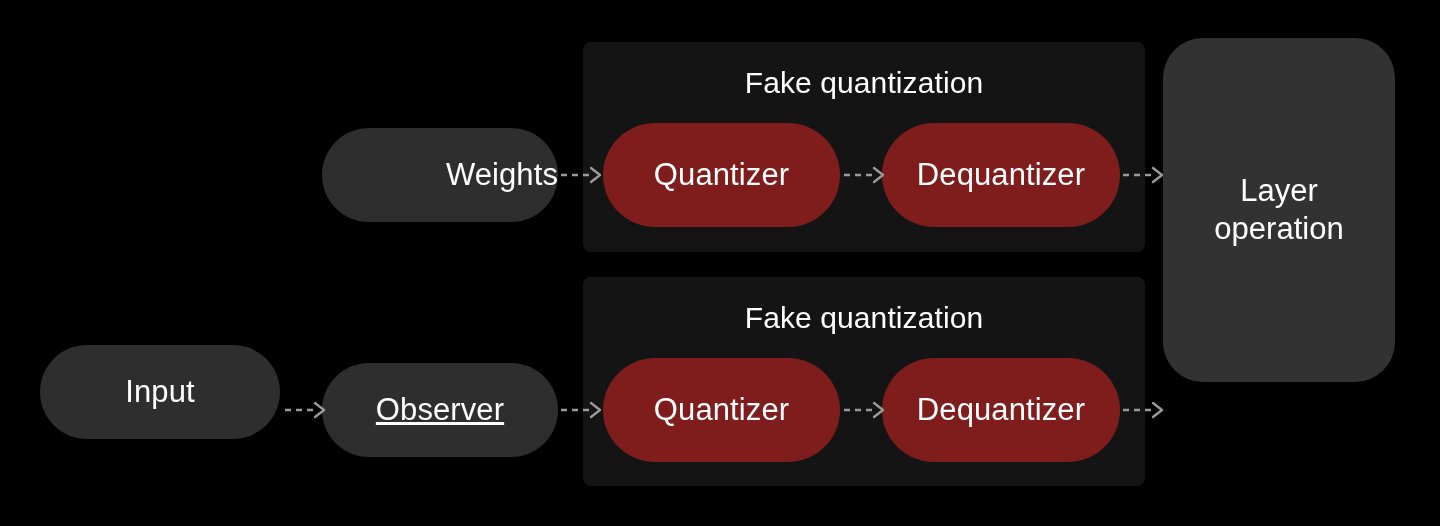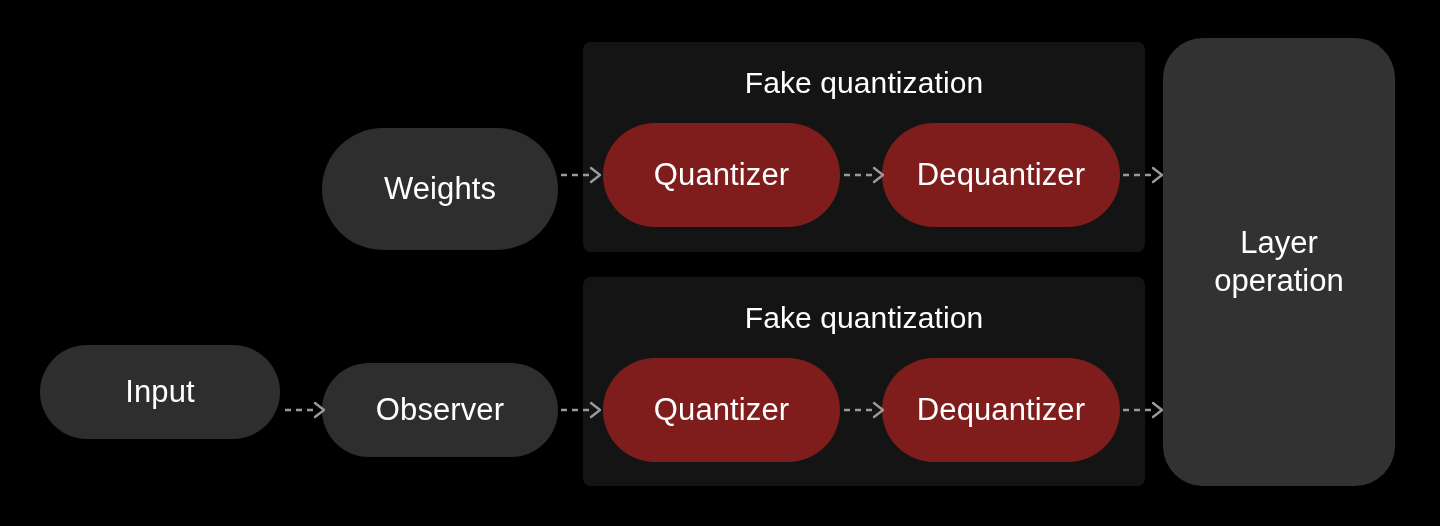--- a/index.html
+++ b/index.html
@@ -84,21 +84,21 @@
 </style>
 </head>
 <body>
 
 <div id="diagram">
 
   <div class="group" style="left:583px; top:42px; width:562px; height:210px;">
     <div class="group-title">Fake quantization</div>
   </div>
 
-  <div class="node" style="left:322px; top:128px; width:236px; height:122px;">
+  <div class="node" style="left:322px; top:128px; width:236px; height:94px;justify-content:flex-end;">
     <span>Weights</span>
   </div>
 
   <div class="node inner" style="left:603px; top:123px; width:237px; height:104px;">
     <span>Quantizer</span>
   </div>
 
   <div class="node inner" style="left:882px; top:123px; width:238px; height:104px;">
     <span>Dequantizer</span>
   </div>
@@ -125,21 +125,21 @@
   </div>
 
   <div class="group" style="left:583px; top:277px; width:562px; height:209px;">
     <div class="group-title">Fake quantization</div>
   </div>
 
   <div class="node" style="left:40px; top:345px; width:240px; height:94px;">
     <span>Input</span>
   </div>
 
-  <div class="node" style="left:322px; top:363px; width:236px; height:94px;">
+  <div class="node" style="left:322px; top:363px; width:236px; height:94px;text-decoration:underline;">
     <span>Observer</span>
   </div>
 
   <div class="node inner" style="left:603px; top:358px; width:237px; height:104px;">
     <span>Quantizer</span>
   </div>
 
   <div class="node inner" style="left:882px; top:358px; width:238px; height:104px;">
     <span>Dequantizer</span>
   </div>
@@ -165,20 +165,20 @@
     </svg>
   </div>
 
   <div class="arrow" style="left:1122px; top:399px; width:46px; height:22px;">
     <svg width="46" height="22" viewBox="0 0 46 22">
       <path d="M1 11 H33" stroke="#9a9a9a" stroke-width="2.4" stroke-dasharray="6 5" fill="none"></path>
       <path d="M31 4 L40 11 L31 18" stroke="#9a9a9a" stroke-width="2.4" fill="none" stroke-linecap="round" stroke-linejoin="round"></path>
     </svg>
   </div>
 
-  <div class="block" style="left:1163px; top:38px; width:232px; height:448px;">
+  <div class="block" style="left:1163px; top:38px; width:232px; height:344px;">
     <div>
       <div>Layer</div>
       <div>operation</div>
     </div>
   </div>
 
 </div>
 
 </body></html>

